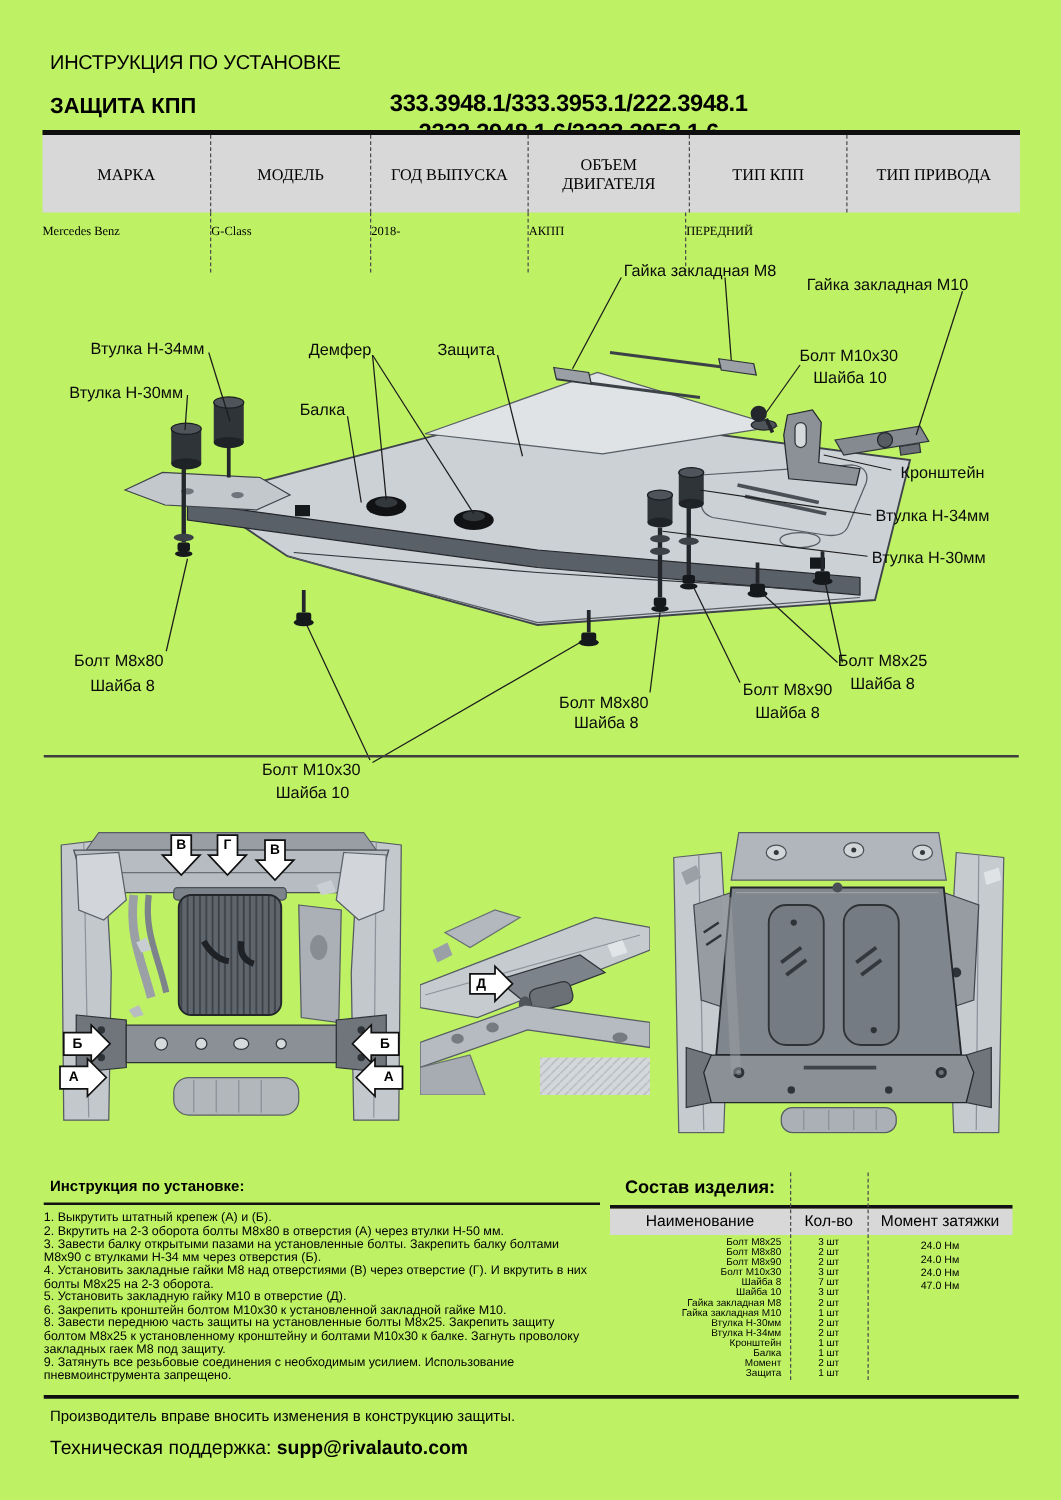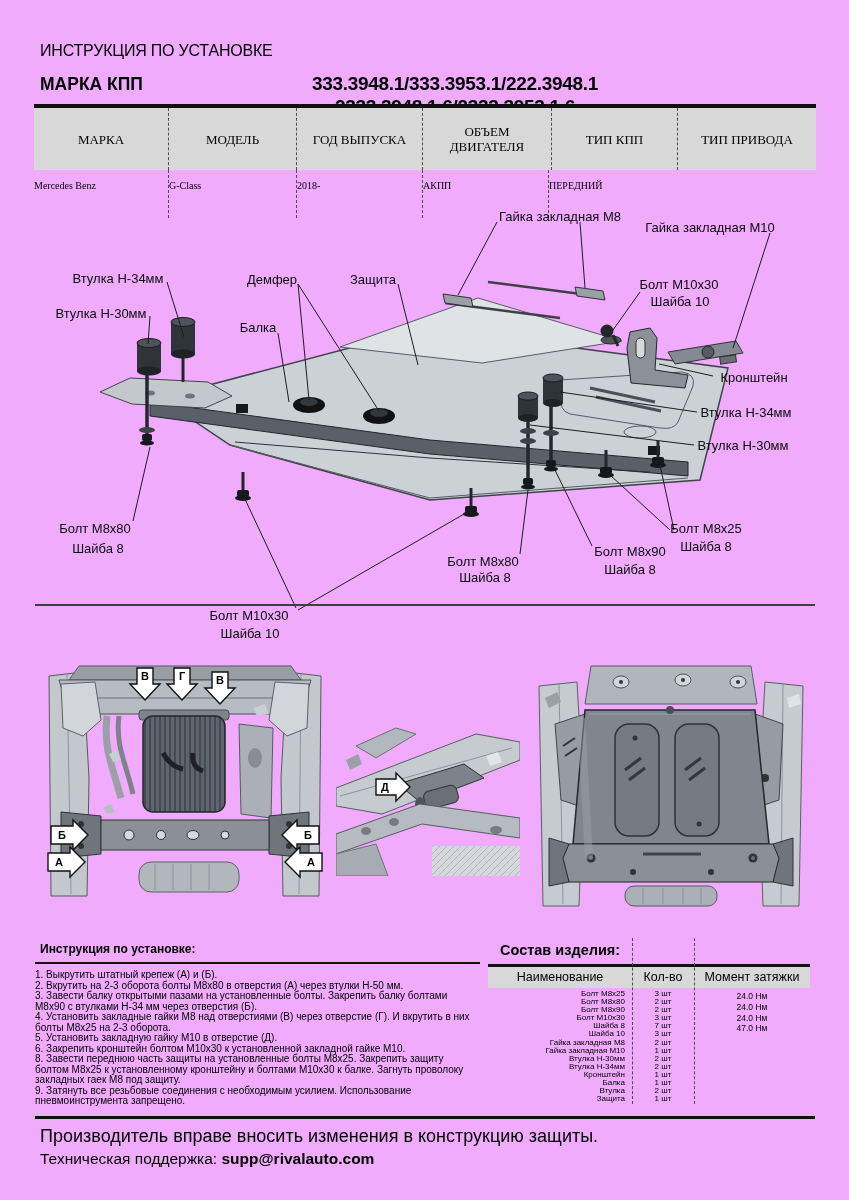--- a/index.html
+++ b/index.html
@@ -1,17 +1,17 @@
 <!DOCTYPE html>
 <html><head>
 <meta charset="utf-8">
 <style>
   html,body{margin:0;padding:0;background:#fff;}
   body{font-family:"Liberation Sans","DejaVu Sans",sans-serif;color:#000;}
-  .page{position:relative;width:849px;height:1200px;background:#f0abfc;overflow:hidden;}
+  .page{position:relative;width:849px;height:1200px;background:#bef264;overflow:hidden;}
 
   
   .hdr-line1{position:absolute;left:40px;top:42px;font-size:16px;letter-spacing:-0.2px;}
   .hdr-line2{position:absolute;left:40px;top:74px;font-size:17.5px;font-weight:bold;}
   .part-numbers{position:absolute;left:250px;top:72px;width:410px;text-align:center;
     font-size:19px;font-weight:bold;line-height:23px;letter-spacing:-0.3px;}
 
   
   .spec-table{position:absolute;left:34px;top:104px;width:782px;border-top:4px solid #0f0f0f;font-family:Liberation Serif, serif;}
   .spec-head{display:flex;background:#d8d8d8;}
@@ -49,31 +49,31 @@
   .ph0{width:144px}.ph1{width:62px}.ph2{width:116px}
   .pdash{position:absolute;top:0;height:166px;border-left:1px dashed #4d4d4d;}
   .d1{left:144px}.d2{left:206px}
   .parts-rows{position:absolute;left:0;top:52px;width:206px;}
   .prow{display:flex;height:8.1px;line-height:8.1px;}
   .pname{width:144px;text-align:right;padding-right:7px;box-sizing:border-box;font-size:8px;}
   .pqty{width:62px;text-align:center;font-size:8px;}
   .torques{position:absolute;left:206px;top:53px;width:116px;text-align:center;font-size:8.5px;line-height:10.8px;}
 
   
-  .footer-line1{position:absolute;left:40px;top:1126px;font-size:18px;}
+  .footer-line1{position:absolute;left:40px;top:1126px;font-size:12px;}
   .footer-line2{position:absolute;left:40px;top:1150px;font-size:15.5px;}
   .footer-line2 .em{font-weight:bold;}
 </style>
 </head>
 <body>
 
 <div class="page">
 
   <div class="hdr-line1">ИНСТРУКЦИЯ ПО УСТАНОВКЕ</div>
-  <div class="hdr-line2">МАРКА КПП</div>
+  <div class="hdr-line2">ЗАЩИТА КПП</div>
   <div class="part-numbers">
     <div>333.3948.1/333.3953.1/222.3948.1</div>
     <div>2333.3948.1.6/2333.3953.1.6</div>
   </div>
 
   <div class="spec-table">
     <div class="spec-head">
       <div class="sc w0">МАРКА</div>
       <div class="sc w1">МОДЕЛЬ</div>
       <div class="sc w2">ГОД ВЫПУСКА</div>
@@ -436,21 +436,21 @@
         </div>
         <div class="prow">
           <div class="pname">Кронштейн</div>
           <div class="pqty">1 шт</div>
         </div>
         <div class="prow">
           <div class="pname">Балка</div>
           <div class="pqty">1 шт</div>
         </div>
         <div class="prow">
-          <div class="pname">Втулка</div>
+          <div class="pname">Момент</div>
           <div class="pqty">2 шт</div>
         </div>
         <div class="prow">
           <div class="pname">Защита</div>
           <div class="pqty">1 шт</div>
         </div>
       </div>
     <div class="torques">
         <div>24.0 Нм</div>
         <div>24.0 Нм</div>

